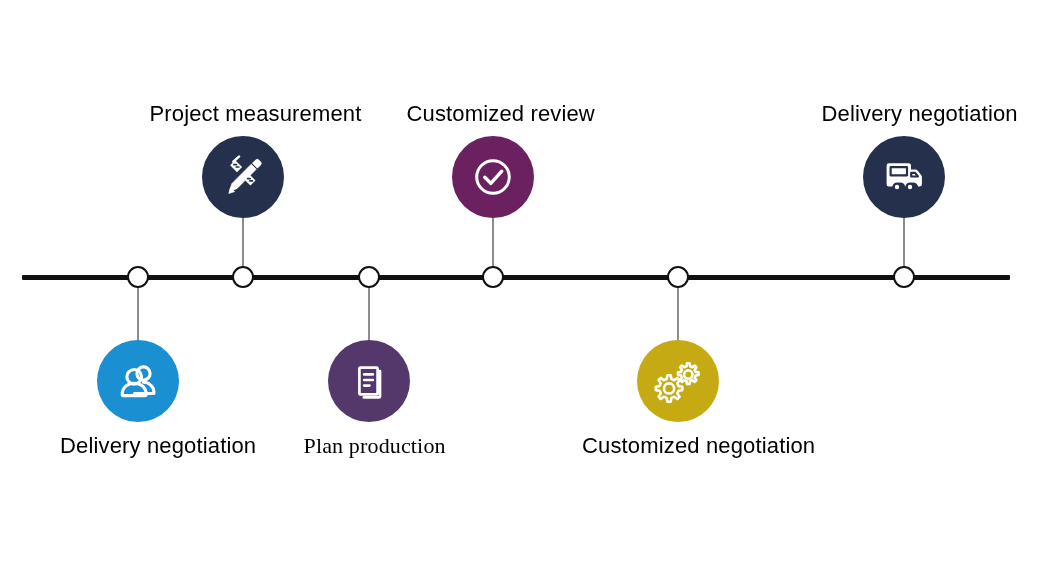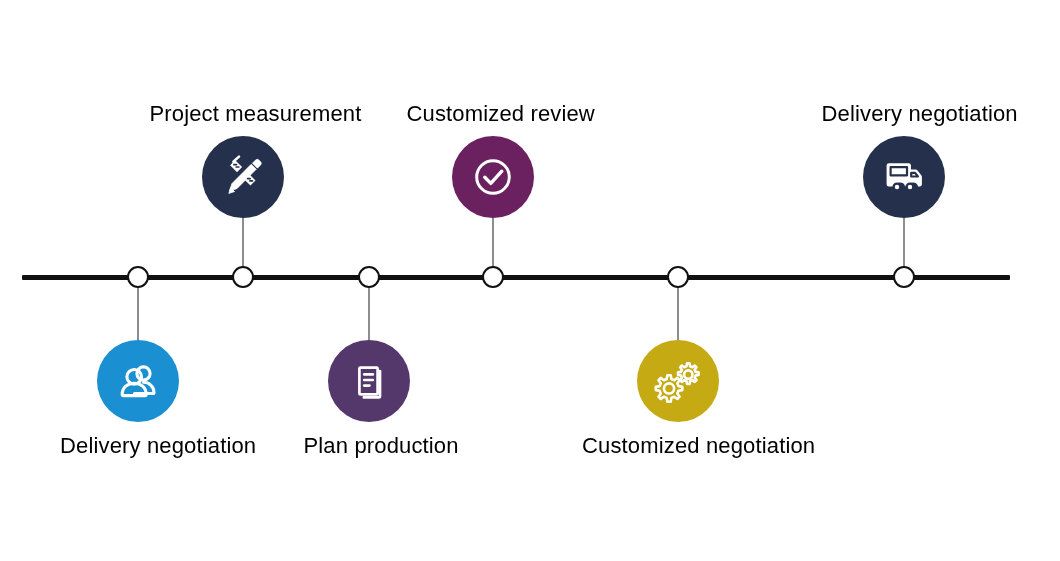--- a/index.html
+++ b/index.html
@@ -178,18 +178,18 @@
         <g fill="#ffffff" stroke="#25304d" stroke-width="2.4">
           <circle cx="17.0" cy="34.0" r="3.4"></circle>
           <circle cx="30.0" cy="34.0" r="3.4"></circle>
         </g>
       </svg>
     </span>
   </div>
 
   <div class="step-label" style="top: 433px; left: 60px; width: auto;">Delivery negotiation</div>
   <div class="step-label" style="top: 101px; left: 149.5px; width: auto;">Project measurement</div>
-  <div class="step-label" style="top: 433px; left: 303.5px; width: auto;">Plan production</div>
+  <div class="step-label" style="top: 433px; left: 303.5px; width: auto; font-family: Liberation Serif, serif;">Plan production</div>
   <div class="step-label" style="top: 101px; left: 406.5px; width: auto;">Customized review</div>
   <div class="step-label" style="top: 433px; left: 582px; width: auto;">Customized negotiation</div>
   <div class="step-label" style="top: 101px; left: 821.5px; width: auto;">Delivery negotiation</div>
 
 </div>
 
 </body></html>

